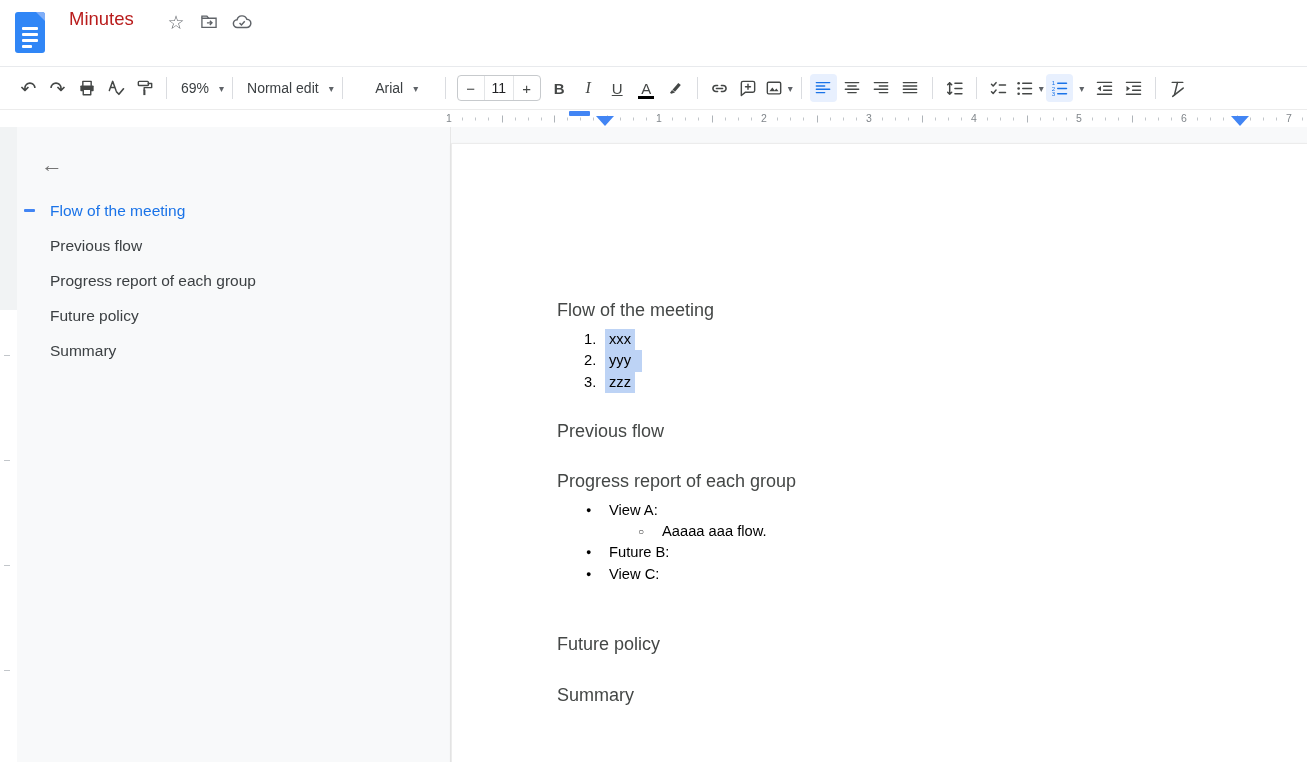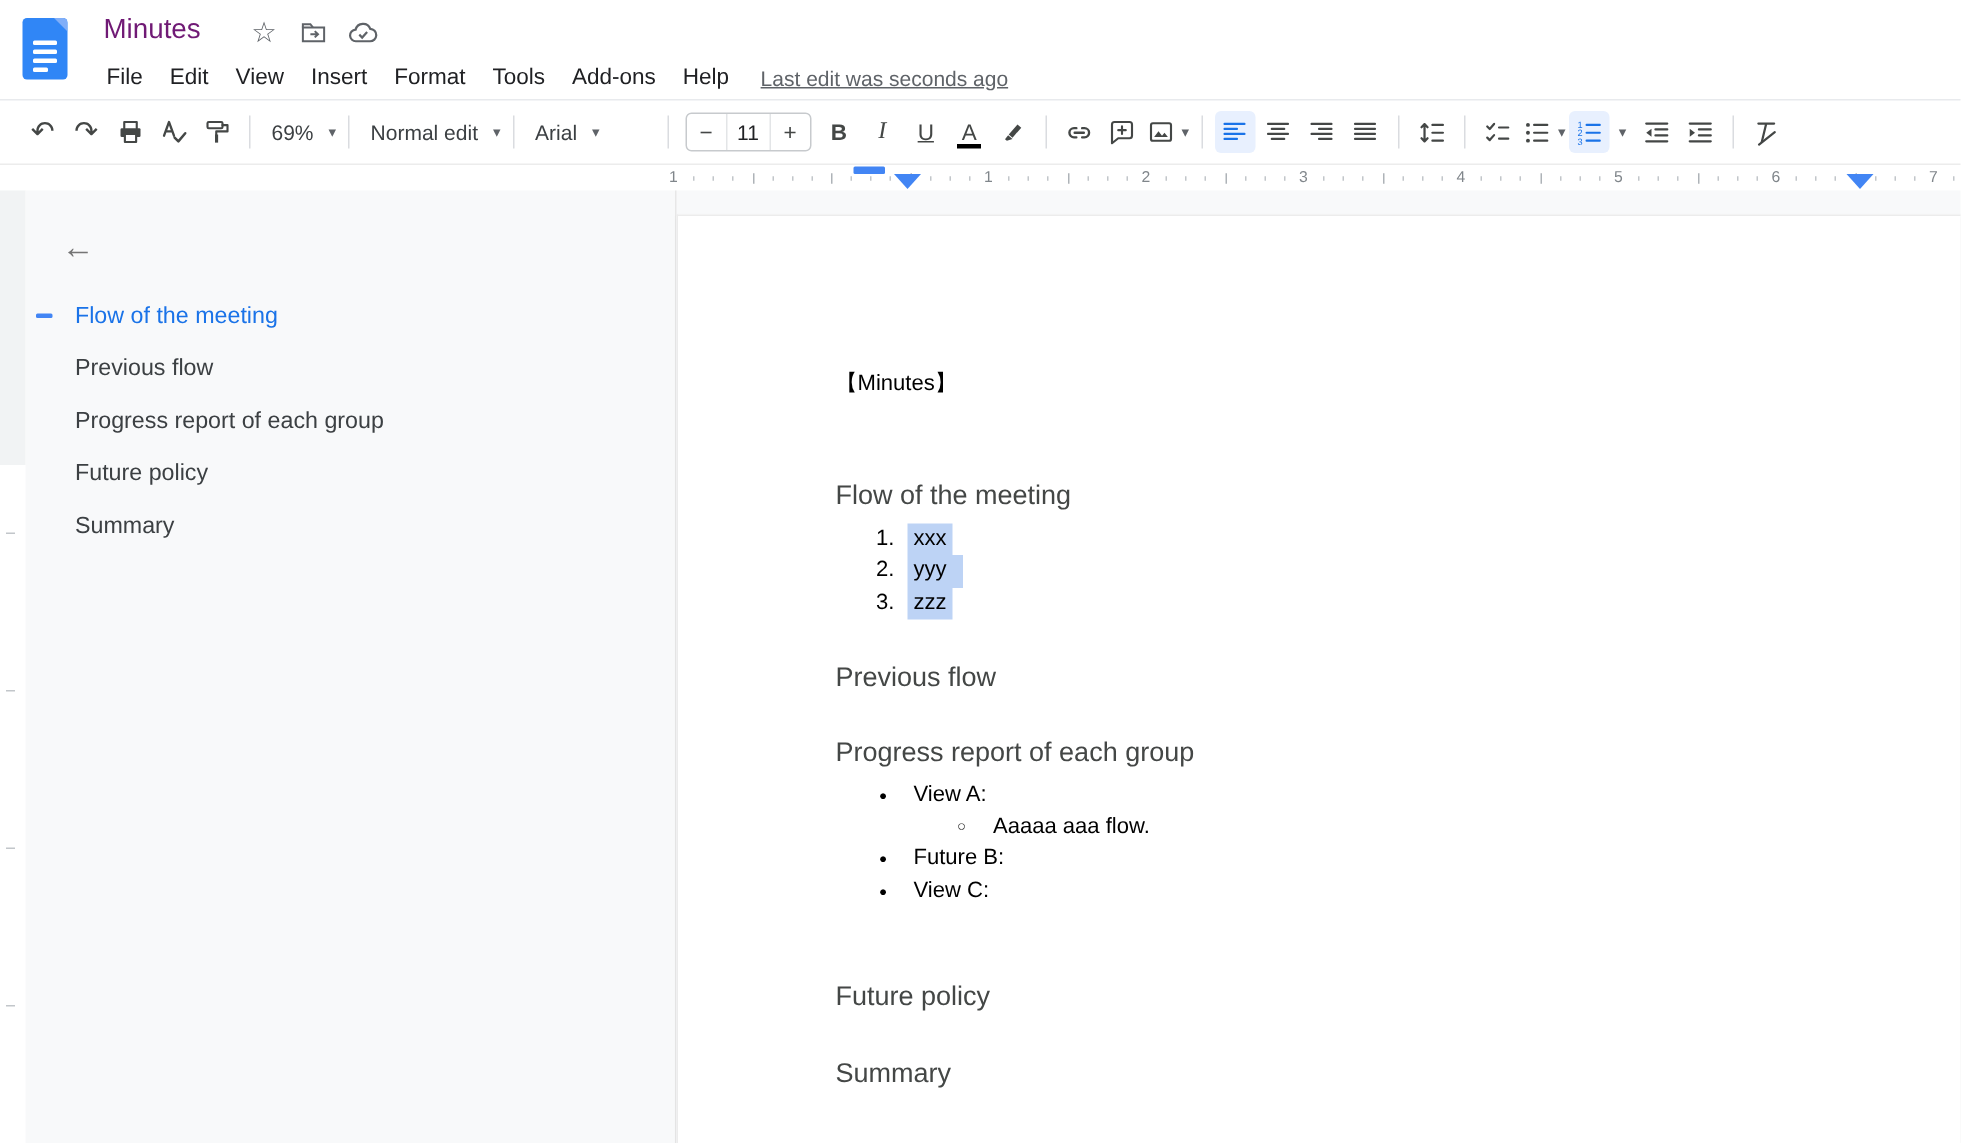--- a/index.html
+++ b/index.html
@@ -7,21 +7,21 @@
               font-family:"Liberation Sans","DejaVu Sans",sans-serif; }
 
   
   .header { position:absolute; top:0; left:0; right:0; height:67px; background:#fff;
             border-bottom:1px solid #e8eaed; z-index:30; }
   .docs-logo { position:absolute; left:15px; top:12px; width:30px; height:41px;
                background:#3086f6; border-radius:3px; cursor:pointer; }
   .docs-logo .fold { position:absolute; right:0; top:0; width:9px; height:9px;
                      background:#80aef8; clip-path:polygon(0 0,100% 100%,100% 0); border-radius:0 3px 0 0; }
   .docs-logo .bar { position:absolute; left:7px; height:3px; width:16px; background:#fff; border-radius:1px; }
-  .doc-title { position:absolute; left:69px; top:8px; font-size:18.5px; color:#701a75; }
+  .doc-title { position:absolute; left:69px; top:8px; font-size:18.5px; color:#b91c1c; }
   .hdr-ico { position:absolute; top:10px; width:24px; height:24px; display:flex;
              align-items:center; justify-content:center; color:#5f6368; cursor:pointer; }
   .hdr-ico svg { stroke:#5f6368; fill:none; stroke-width:1.6; }
   .star { left:164px; font-size:19px; }
   .movefold { left:197px; }
   .cloudok { left:230px; }
   .menubar { position:absolute; left:62px; top:39px; display:flex; align-items:center; }
   .menu-item { font-size:15px; color:#202124; padding:4px 9px; border-radius:3px; cursor:pointer; }
   .last-edit { font-size:14px; color:#5f6368; text-decoration:underline; margin-left:12px; cursor:pointer; }
 
@@ -121,31 +121,20 @@
         <path d="M3.5 7.5V5h6l2 2.5"></path>
         <path d="M9.5 13h6M13 10.5l2.6 2.5L13 15.5"></path>
       </svg>
   </div>
   <div class="hdr-ico cloudok">
     <svg width="22" height="22" viewBox="0 0 24 24">
         <path d="M7 18a4.2 4.2 0 01-.4-8.4A5.6 5.6 0 0117.3 9 4.3 4.3 0 0117 18z"></path>
         <path d="M9.3 13.2l2.1 2.1 3.6-4"></path>
       </svg>
   </div>
-  <div class="menubar">
-    <div class="menu-item">File</div>
-    <div class="menu-item">Edit</div>
-    <div class="menu-item">View</div>
-    <div class="menu-item">Insert</div>
-    <div class="menu-item">Format</div>
-    <div class="menu-item">Tools</div>
-    <div class="menu-item">Add-ons</div>
-    <div class="menu-item">Help</div>
-    <div class="last-edit">Last edit was seconds ago</div>
-  </div>
 </div>
 
 <div class="toolbar">
   <div class="tb">
       <span class="uglyph">↶</span>
     </div>
   <div class="tb">
       <span class="uglyph">↷</span>
     </div>
   <div class="tb">
@@ -172,21 +161,21 @@
   <div class="tb">
     <span class="tb-text">69%</span>
     <span class="caret">▾</span>
   </div>
   <div class="tb-divider"></div>
   <div class="tb">
     <span class="tb-text">Normal edit</span>
     <span class="caret">▾</span>
   </div>
   <div class="tb-divider"></div>
-  <div class="tb" style="min-width:86px; justify-content:flex-start">
+  <div class="tb" style="min-width:86px; justify-content:center">
     <span class="tb-text">Arial</span>
     <span class="caret">▾</span>
   </div>
   <div class="tb-divider"></div>
   <div class="sizebox">
     <div class="cell">−</div>
     <div class="cell val">11</div>
     <div class="cell">+</div>
   </div>
   <div class="tb bld">B</div>
@@ -396,21 +385,20 @@
         <span>Future policy</span>
       </div>
       <div class="o-item">
         <span>Summary</span>
       </div>
     </div>
   </div>
 
   <div class="page">
     <div class="doc-body">
-      <div class="d-title">【Minutes】</div>
 
       <div class="d-h h-flow">Flow of the meeting</div>
       <div class="d-list">
         <div class="d-li num-li">
           <span class="mk">1.</span>
           <span class="sel">xxx</span>
         </div>
         <div class="d-li num-li">
           <span class="mk">2.</span>
           <span class="sel sel-ext">yyy</span>

